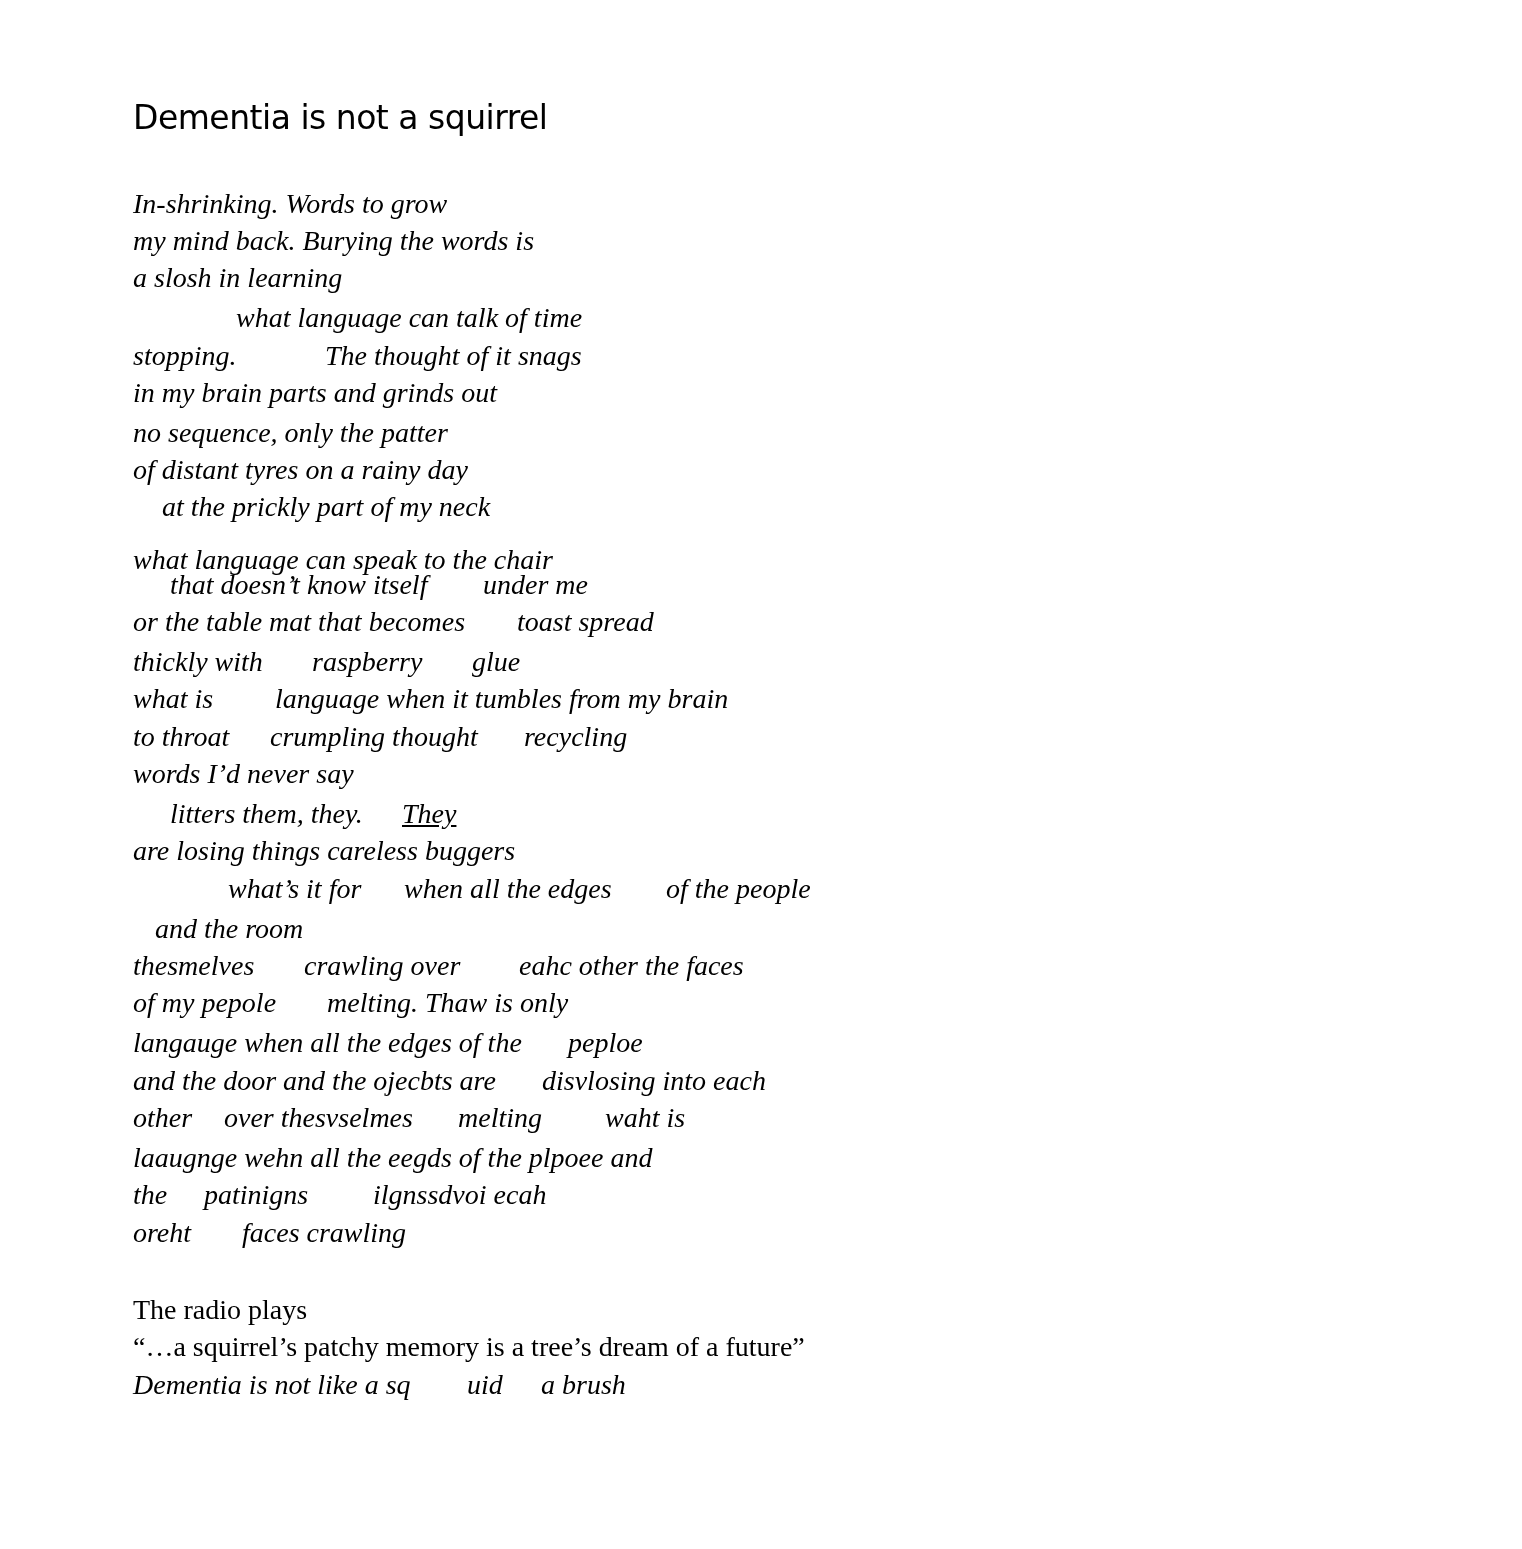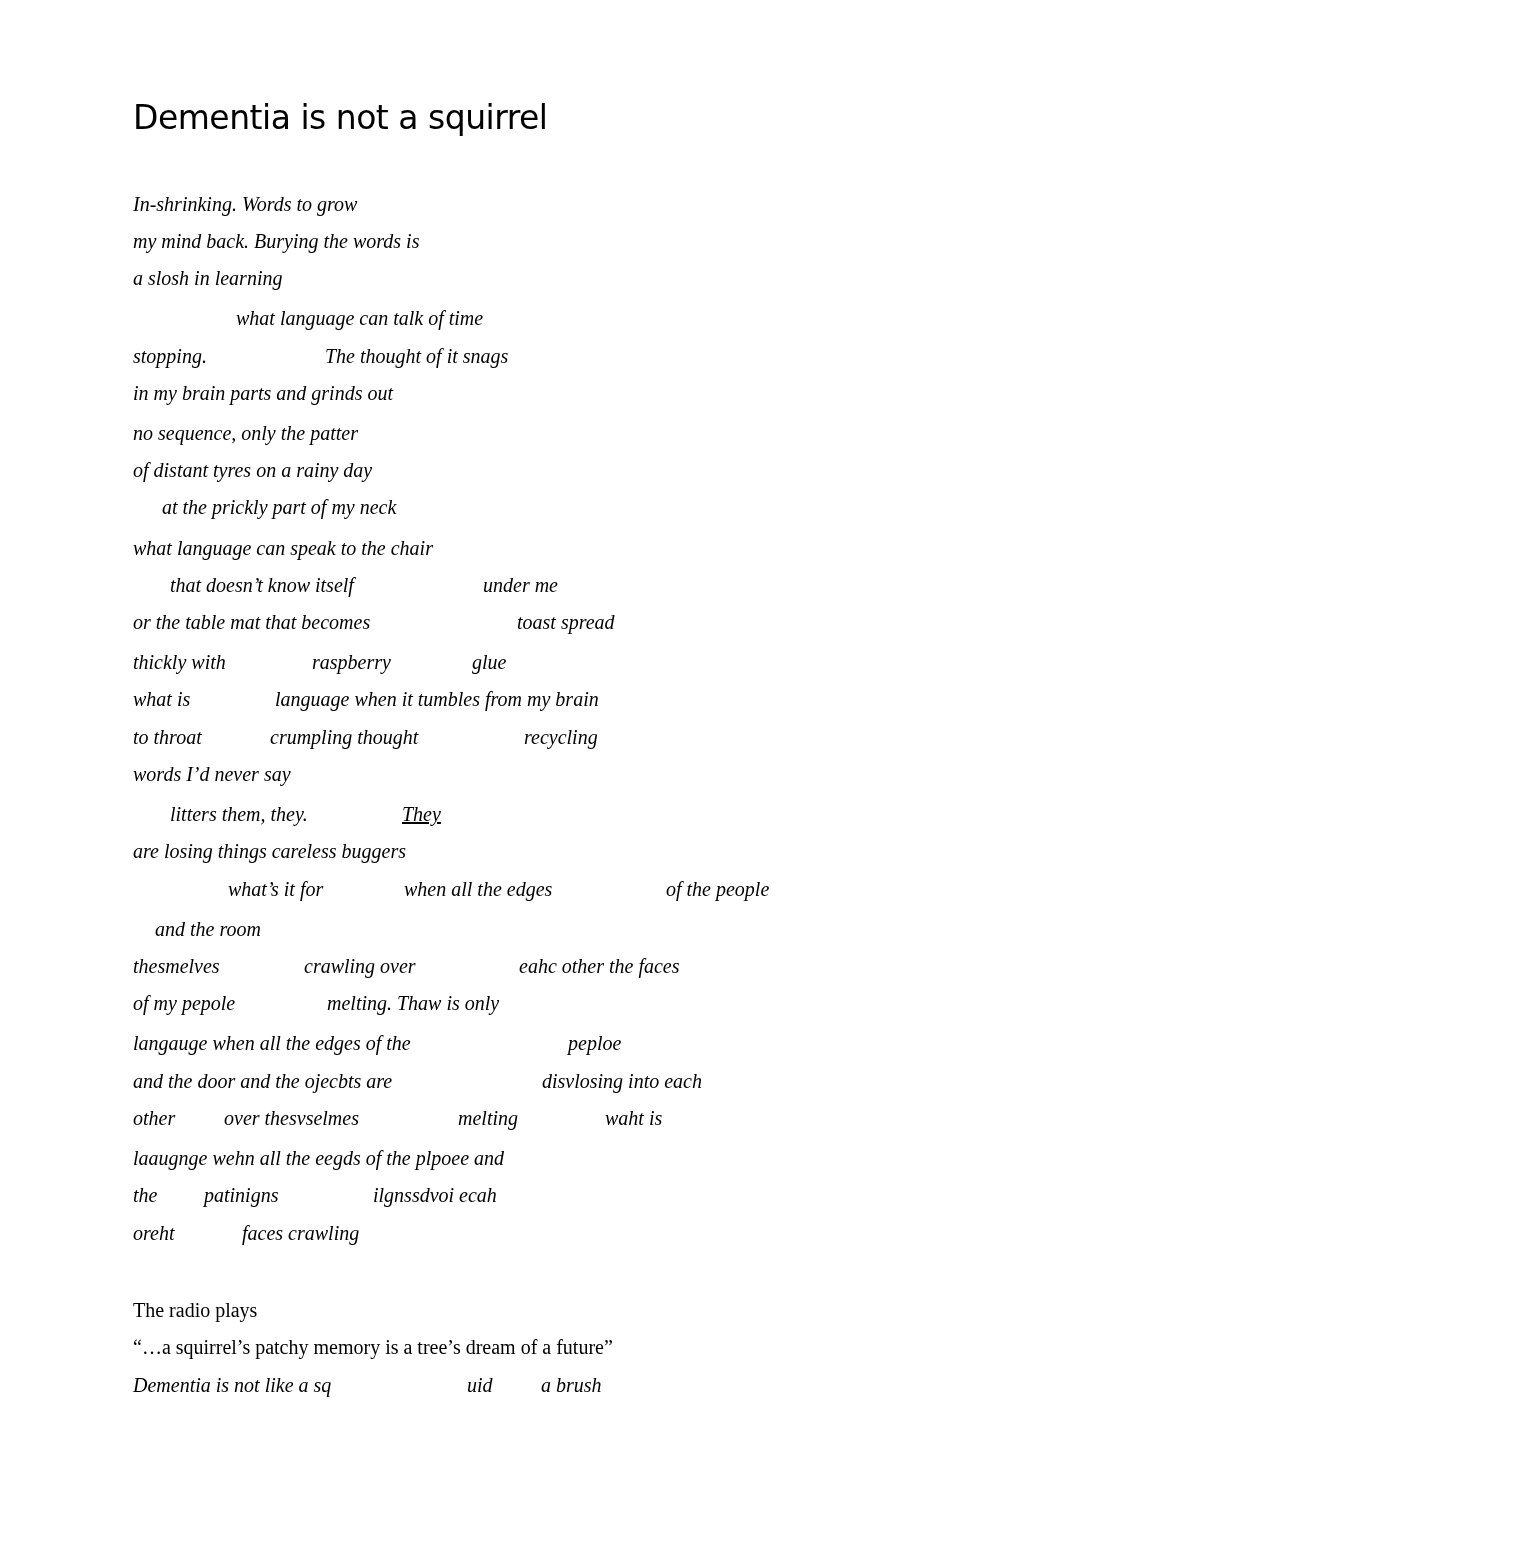--- a/index.html
+++ b/index.html
@@ -24,21 +24,21 @@
       margin: 0;
       line-height: 1.2;
       letter-spacing: -0.5px;
     }
     .line {
       position: absolute;
       left: 0;
       height: 36px;
       width: 1000px;
       font-family: "Liberation Serif", serif;
-      font-size: 20px;
+      font-size: 28px;
       line-height: 36px;
       white-space: nowrap;
     }
     .line.italic { font-style: italic; }
     .line.roman { font-style: normal; }
     .seg {
       position: absolute;
       top: 0;
     }
   </style>
@@ -69,21 +69,21 @@
     </div>
     <div class="line italic" style="top: 415px;">
       <span class="seg" style="left: 133px;">no sequence, only the patter</span>
     </div>
     <div class="line italic" style="top: 452px;">
       <span class="seg" style="left: 133px;">of distant tyres on a rainy day</span>
     </div>
     <div class="line italic" style="top: 489px;">
       <span class="seg" style="left: 162px;">at the prickly part of my neck</span>
     </div>
-    <div class="line italic" style="top: 530px; padding-left: 44px;">
+    <div class="line italic" style="top: 542px; padding-left: 44px;">
       <span class="seg" style="left: 133px;">what language can speak to the chair</span>
     </div>
     <div class="line italic" style="top: 567px;">
       <span class="seg" style="left: 170px;">that doesn’t know itself</span>
       <span class="seg" style="left: 483px;">under me</span>
     </div>
     <div class="line italic" style="top: 604px;">
       <span class="seg" style="left: 133px;">or the table mat that becomes</span>
       <span class="seg" style="left: 517px;">toast spread</span>
     </div>

